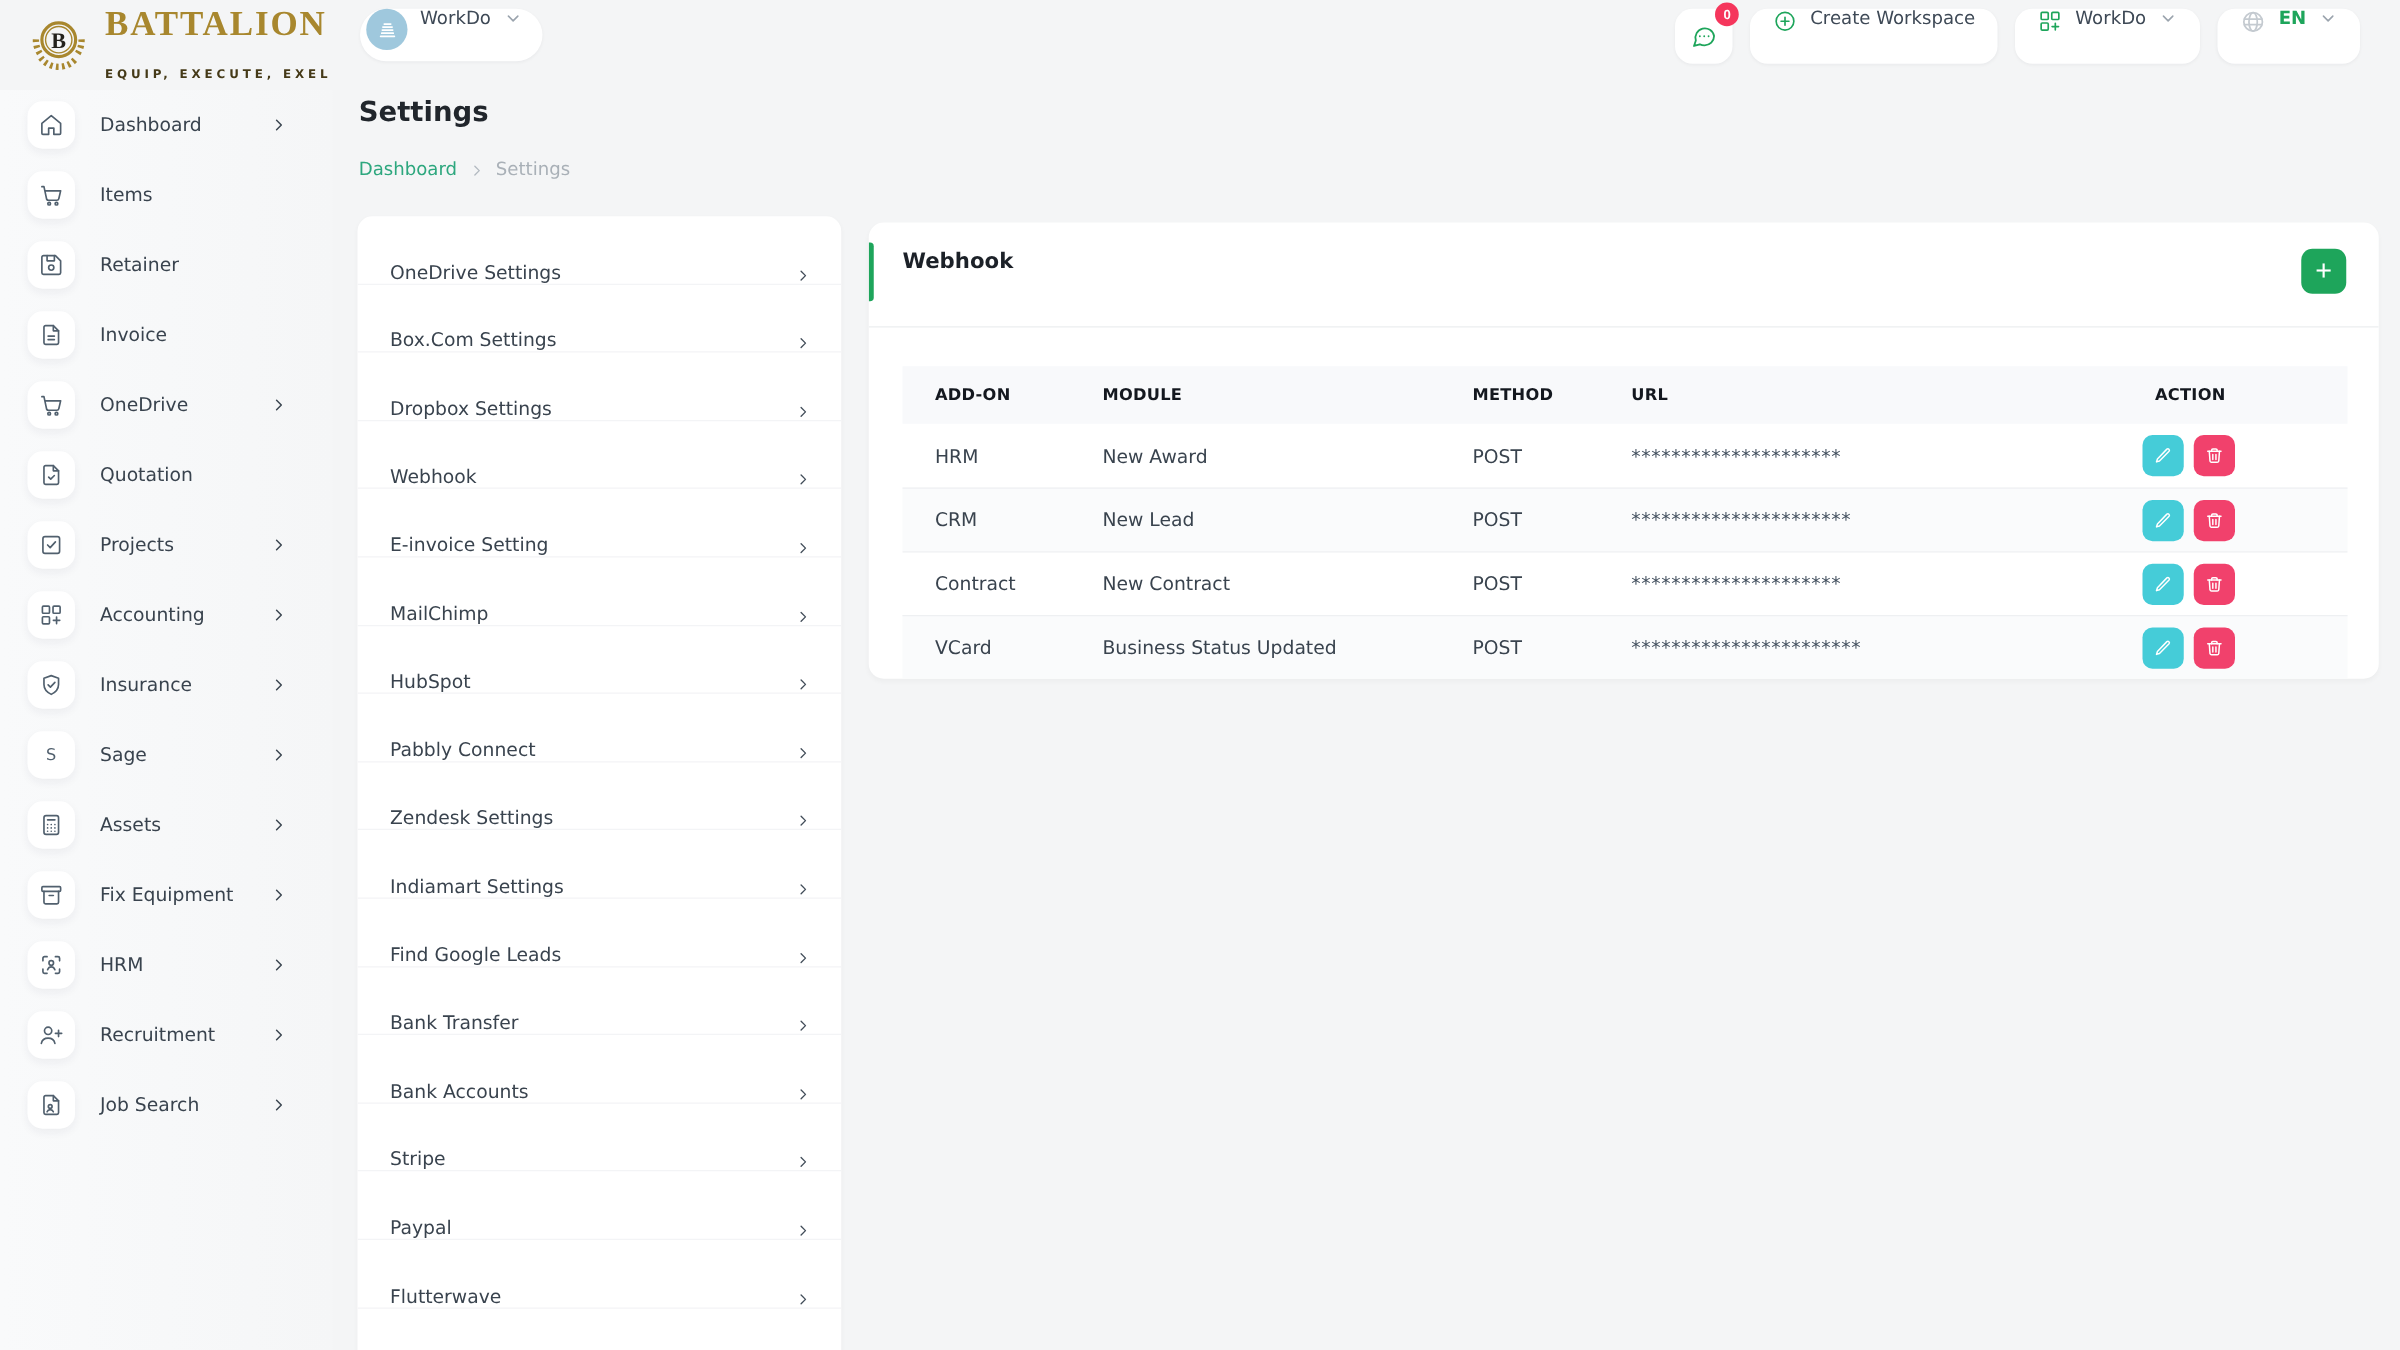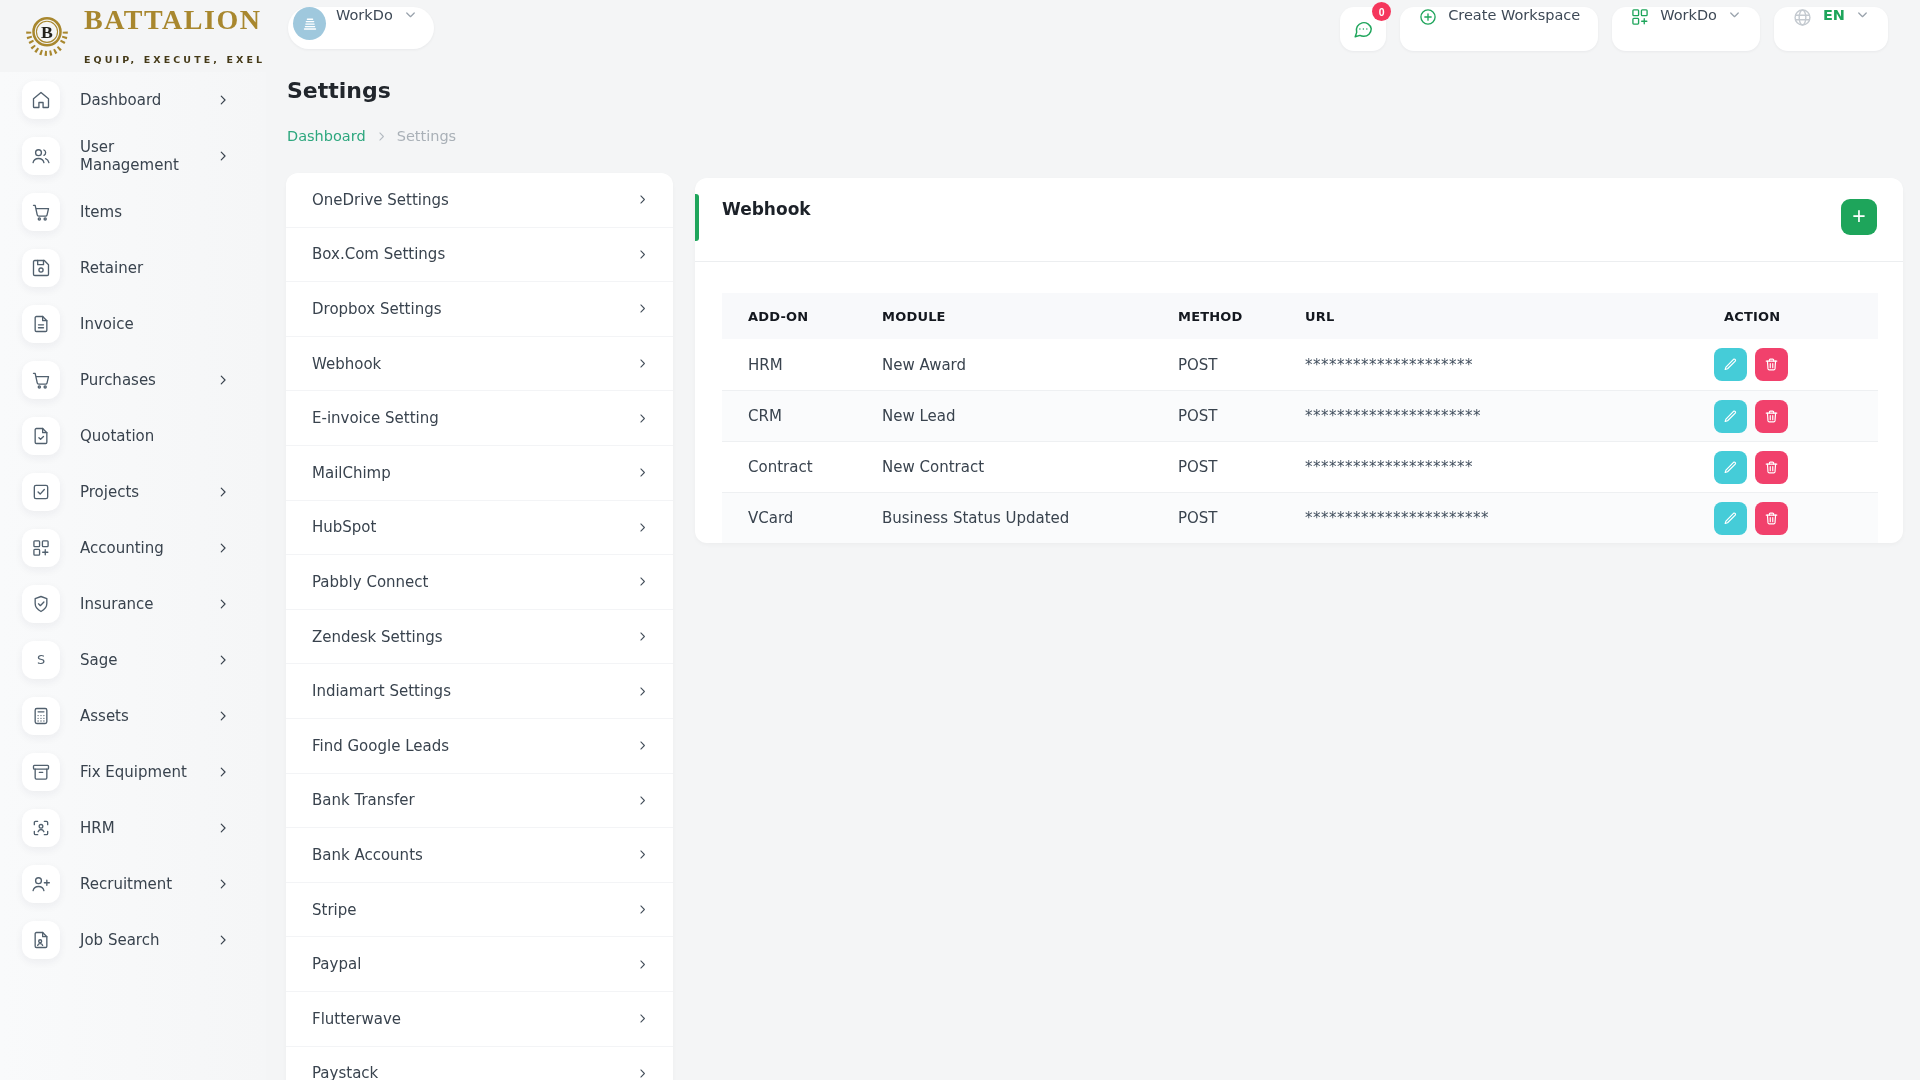--- a/index.html
+++ b/index.html
@@ -39,21 +39,21 @@
 
   
   .page-title { position:absolute; left:287px; top:78px; font-size:22px; font-weight:bold; color:#21262c; }
   .breadcrumb { position:absolute; left:287px; top:128px; display:flex; align-items:center; gap:9px; font-size:14.5px; }
   .bc-link { color:#2da77e; cursor:pointer; text-decoration:none; }
   .bc-chev { color:#b3bac1; } .bc-chev .ic { width:13px; height:13px; }
   .bc-current { color:#a9b0b7; }
 
   
   .settings-card { position:absolute; left:286px; top:173px; width:387px; height:950px; background:#fff; border-radius:12px; box-shadow:0 2px 4px rgba(16,24,40,.03); overflow:hidden; }
-  .set-item { height:54.6px; display:flex; align-items:center; padding:0 24px 0 26px; border-bottom:1px solid #f3f4f6; cursor:pointer; }
+  .set-item { height:54.6px; display:flex; align-items:flex-end; padding:0 24px 0 26px; border-bottom:1px solid #f3f4f6; cursor:pointer; }
   .set-label { font-size:15px; color:#39434e; }
   .set-chev { margin-left:auto; color:#444f5b; }
   .set-chev .ic { width:13px; height:13px; }
 
   
   .webhook-card { position:absolute; left:695px; top:178px; width:1208px; height:365px; background:#fff; border-radius:12px; box-shadow:0 2px 4px rgba(16,24,40,.03); overflow:hidden; }
   .accent { position:absolute; left:0; top:16px; width:4px; height:47px; background:#1ea55b; border-radius:0 3px 3px 0; }
   .wh-header { padding:21px 26px 20px 27px; border-bottom:1px solid #eceef0; position:relative; height:84px; }
   .wh-title { font-size:17px; font-weight:bold; color:#1c2128; }
   .wh-sub { font-size:12.5px; color:#767d86; margin-top:6px; }
@@ -171,35 +171,20 @@
     <span class="sb-label">Dashboard</span>
     <span class="sb-chev">
         <svg class="ic" viewBox="0 0 24 24" fill="none" stroke="currentColor" stroke-width="1.6" stroke-linecap="round" stroke-linejoin="round">
           <path d="m9 5.5 6.5 6.5L9 18.5" stroke-width="2"></path>
         </svg>
       </span>
   </div>
   <div class="sb-item">
     <span class="sb-ic">
         <svg class="ic" viewBox="0 0 24 24" fill="none" stroke="currentColor" stroke-width="1.6" stroke-linecap="round" stroke-linejoin="round">
-          <circle cx="9" cy="8" r="3.5"></circle>
-          <path d="M2.5 20c.6-3 3-5 6.5-5s5.9 2 6.5 5"></path>
-          <path d="M15.5 4.8a3.5 3.5 0 0 1 0 6.4M17.5 15.2c2 .7 3.4 2.3 4 4.8"></path>
-        </svg>
-      </span>
-    <span class="sb-label">User Management</span>
-    <span class="sb-chev">
-        <svg class="ic" viewBox="0 0 24 24" fill="none" stroke="currentColor" stroke-width="1.6" stroke-linecap="round" stroke-linejoin="round">
-          <path d="m9 5.5 6.5 6.5L9 18.5" stroke-width="2"></path>
-        </svg>
-      </span>
-  </div>
-  <div class="sb-item">
-    <span class="sb-ic">
-        <svg class="ic" viewBox="0 0 24 24" fill="none" stroke="currentColor" stroke-width="1.6" stroke-linecap="round" stroke-linejoin="round">
           <path d="M3 4h2l2.4 11.2A2 2 0 0 0 9.4 17h7.9a2 2 0 0 0 2-1.6L21 8H6"></path>
           <circle cx="10" cy="20.3" r="1.3"></circle>
           <circle cx="17" cy="20.3" r="1.3"></circle>
         </svg>
       </span>
     <span class="sb-label">Items</span>
 
   </div>
   <div class="sb-item">
     <span class="sb-ic">
@@ -224,21 +209,21 @@
 
   </div>
   <div class="sb-item">
     <span class="sb-ic">
         <svg class="ic" viewBox="0 0 24 24" fill="none" stroke="currentColor" stroke-width="1.6" stroke-linecap="round" stroke-linejoin="round">
           <path d="M3 4h2l2.4 11.2A2 2 0 0 0 9.4 17h7.9a2 2 0 0 0 2-1.6L21 8H6"></path>
           <circle cx="10" cy="20.3" r="1.3"></circle>
           <circle cx="17" cy="20.3" r="1.3"></circle>
         </svg>
       </span>
-    <span class="sb-label">Purchases</span>
+    <span class="sb-label">OneDrive</span>
     <span class="sb-chev">
         <svg class="ic" viewBox="0 0 24 24" fill="none" stroke="currentColor" stroke-width="1.6" stroke-linecap="round" stroke-linejoin="round">
           <path d="m9 5.5 6.5 6.5L9 18.5" stroke-width="2"></path>
         </svg>
       </span>
   </div>
   <div class="sb-item">
     <span class="sb-ic">
         <svg class="ic" viewBox="0 0 24 24" fill="none" stroke="currentColor" stroke-width="1.6" stroke-linecap="round" stroke-linejoin="round">
           <path d="M14 3H6.5A1.5 1.5 0 0 0 5 4.5v15A1.5 1.5 0 0 0 6.5 21h11a1.5 1.5 0 0 0 1.5-1.5V8Z"></path>

